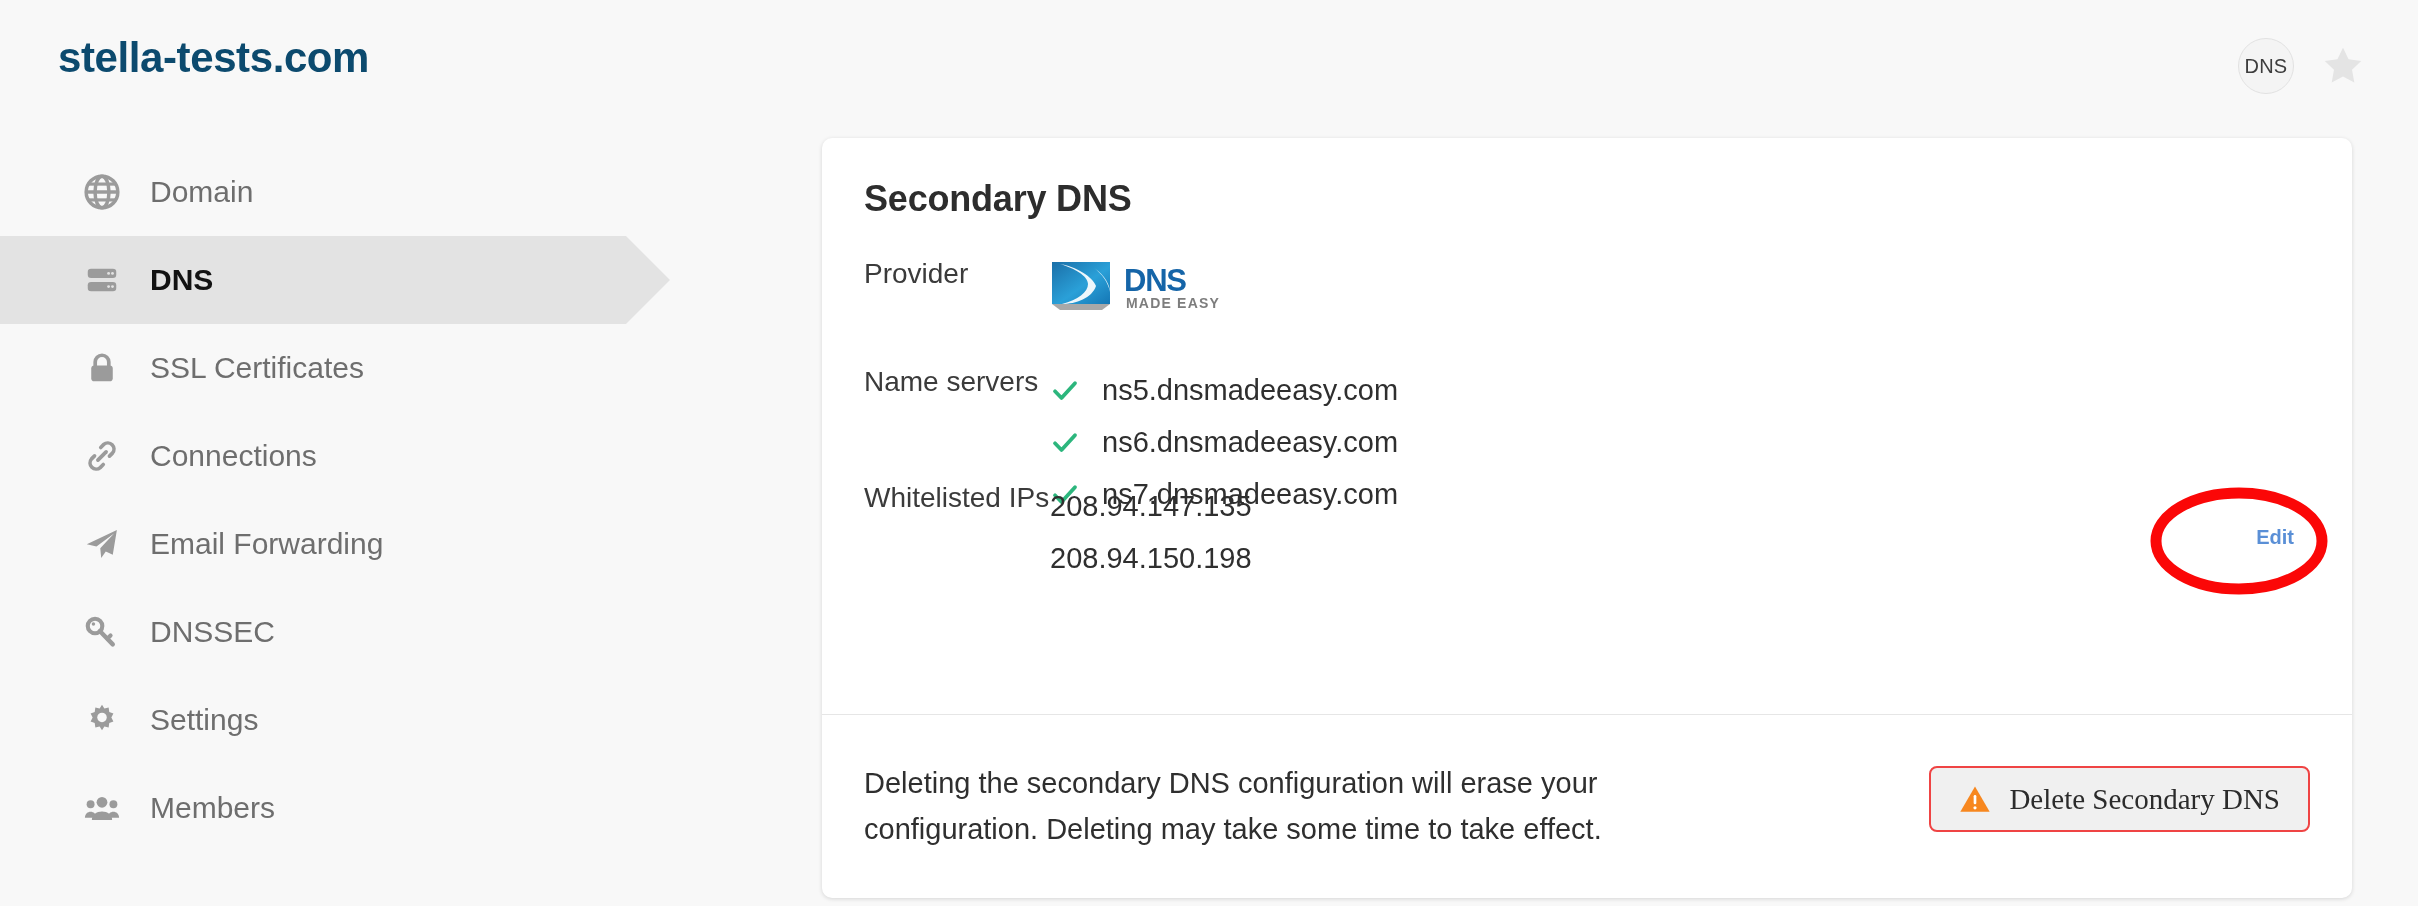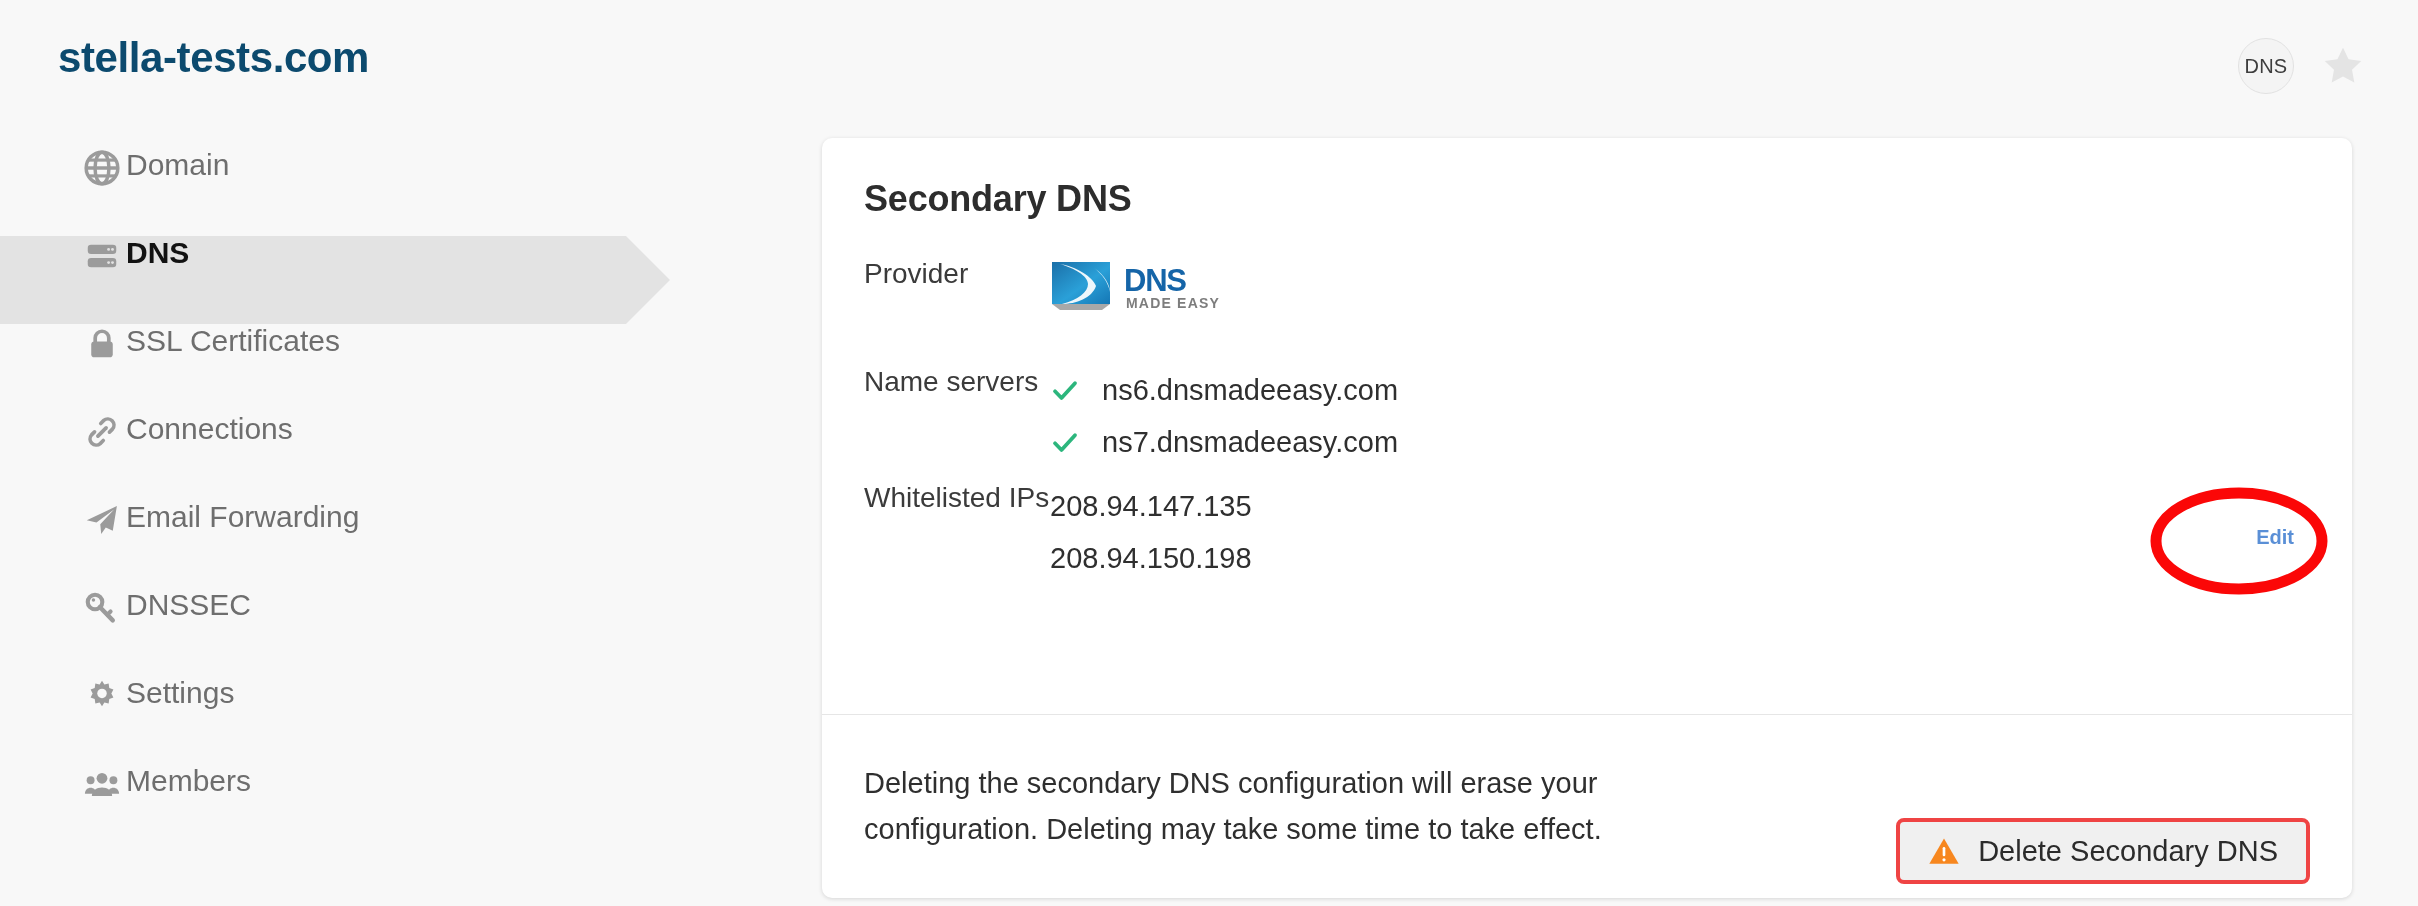--- a/index.html
+++ b/index.html
@@ -60,22 +60,22 @@
     position: absolute;
     left: 0;
     top: 148px;
     width: 740px;
   }
 
   .nav-item {
     position: relative;
     height: 88px;
     display: flex;
-    align-items: flex-start;
-    padding-left: 76px;
+    align-items: center;
+    padding-left: 100px;
     width: 626px;
   }
 
   .nav-item .nav-icon {
     position: absolute;
     left: 82px;
     width: 40px;
     height: 40px;
     display: flex;
     align-items: center;
@@ -212,32 +212,32 @@
     top: 622px;
     width: 790px;
     font-size: 29px;
     line-height: 46px;
     color: #2f2f2f;
   }
 
   #delete-button {
     position: absolute;
     right: 42px;
-    top: 680px;
+    top: 628px;
     height: 66px;
     padding: 0 28px;
     display: flex;
     align-items: center;
     gap: 18px;
     background: #f0f0f0;
-    border: 4px solid #ef4444;
+    border: 2px solid #ef4444;
     border-radius: 8px;
     font-size: 29px;
     color: #2b2b2b;
-    font-family: Liberation Sans, sans-serif;
+    font-family: Liberation Serif, serif;
     cursor: pointer;
     white-space: nowrap;
   }
   #warning-icon { width: 32px; height: 30px; flex: none; }
 </style>
 </head>
 <body>
 
 <div id="page-header">
   <div id="domain-title">stella-tests.com</div>
@@ -378,20 +378,26 @@
           <text x="76" y="50" font-family="Liberation Sans, sans-serif" font-size="14" font-weight="700" fill="#7d7d7d" letter-spacing="1.2">MADE EASY</text>
         </svg>
       </span>
     </div>
   </div>
 
   <div class="field-row" id="nameservers-row">
     <span class="field-label">Name servers</span>
     <div class="field-value">
 
+      <div class="ns-line">
+        <svg class="ns-check" viewBox="0 0 24 24">
+          <path d="M4 13l5.2 5.4L20 6.6" fill="none" stroke="#2cb67d" stroke-width="3" stroke-linecap="round" stroke-linejoin="round"></path>
+        </svg>
+        <span class="ns-name">ns5.dnsmadeeasy.com</span>
+      </div>
 
       <div class="ns-line">
         <svg class="ns-check" viewBox="0 0 24 24">
           <path d="M4 13l5.2 5.4L20 6.6" fill="none" stroke="#2cb67d" stroke-width="3" stroke-linecap="round" stroke-linejoin="round"></path>
         </svg>
         <span class="ns-name">ns6.dnsmadeeasy.com</span>
       </div>
 
       <div class="ns-line">
         <svg class="ns-check" viewBox="0 0 24 24">

